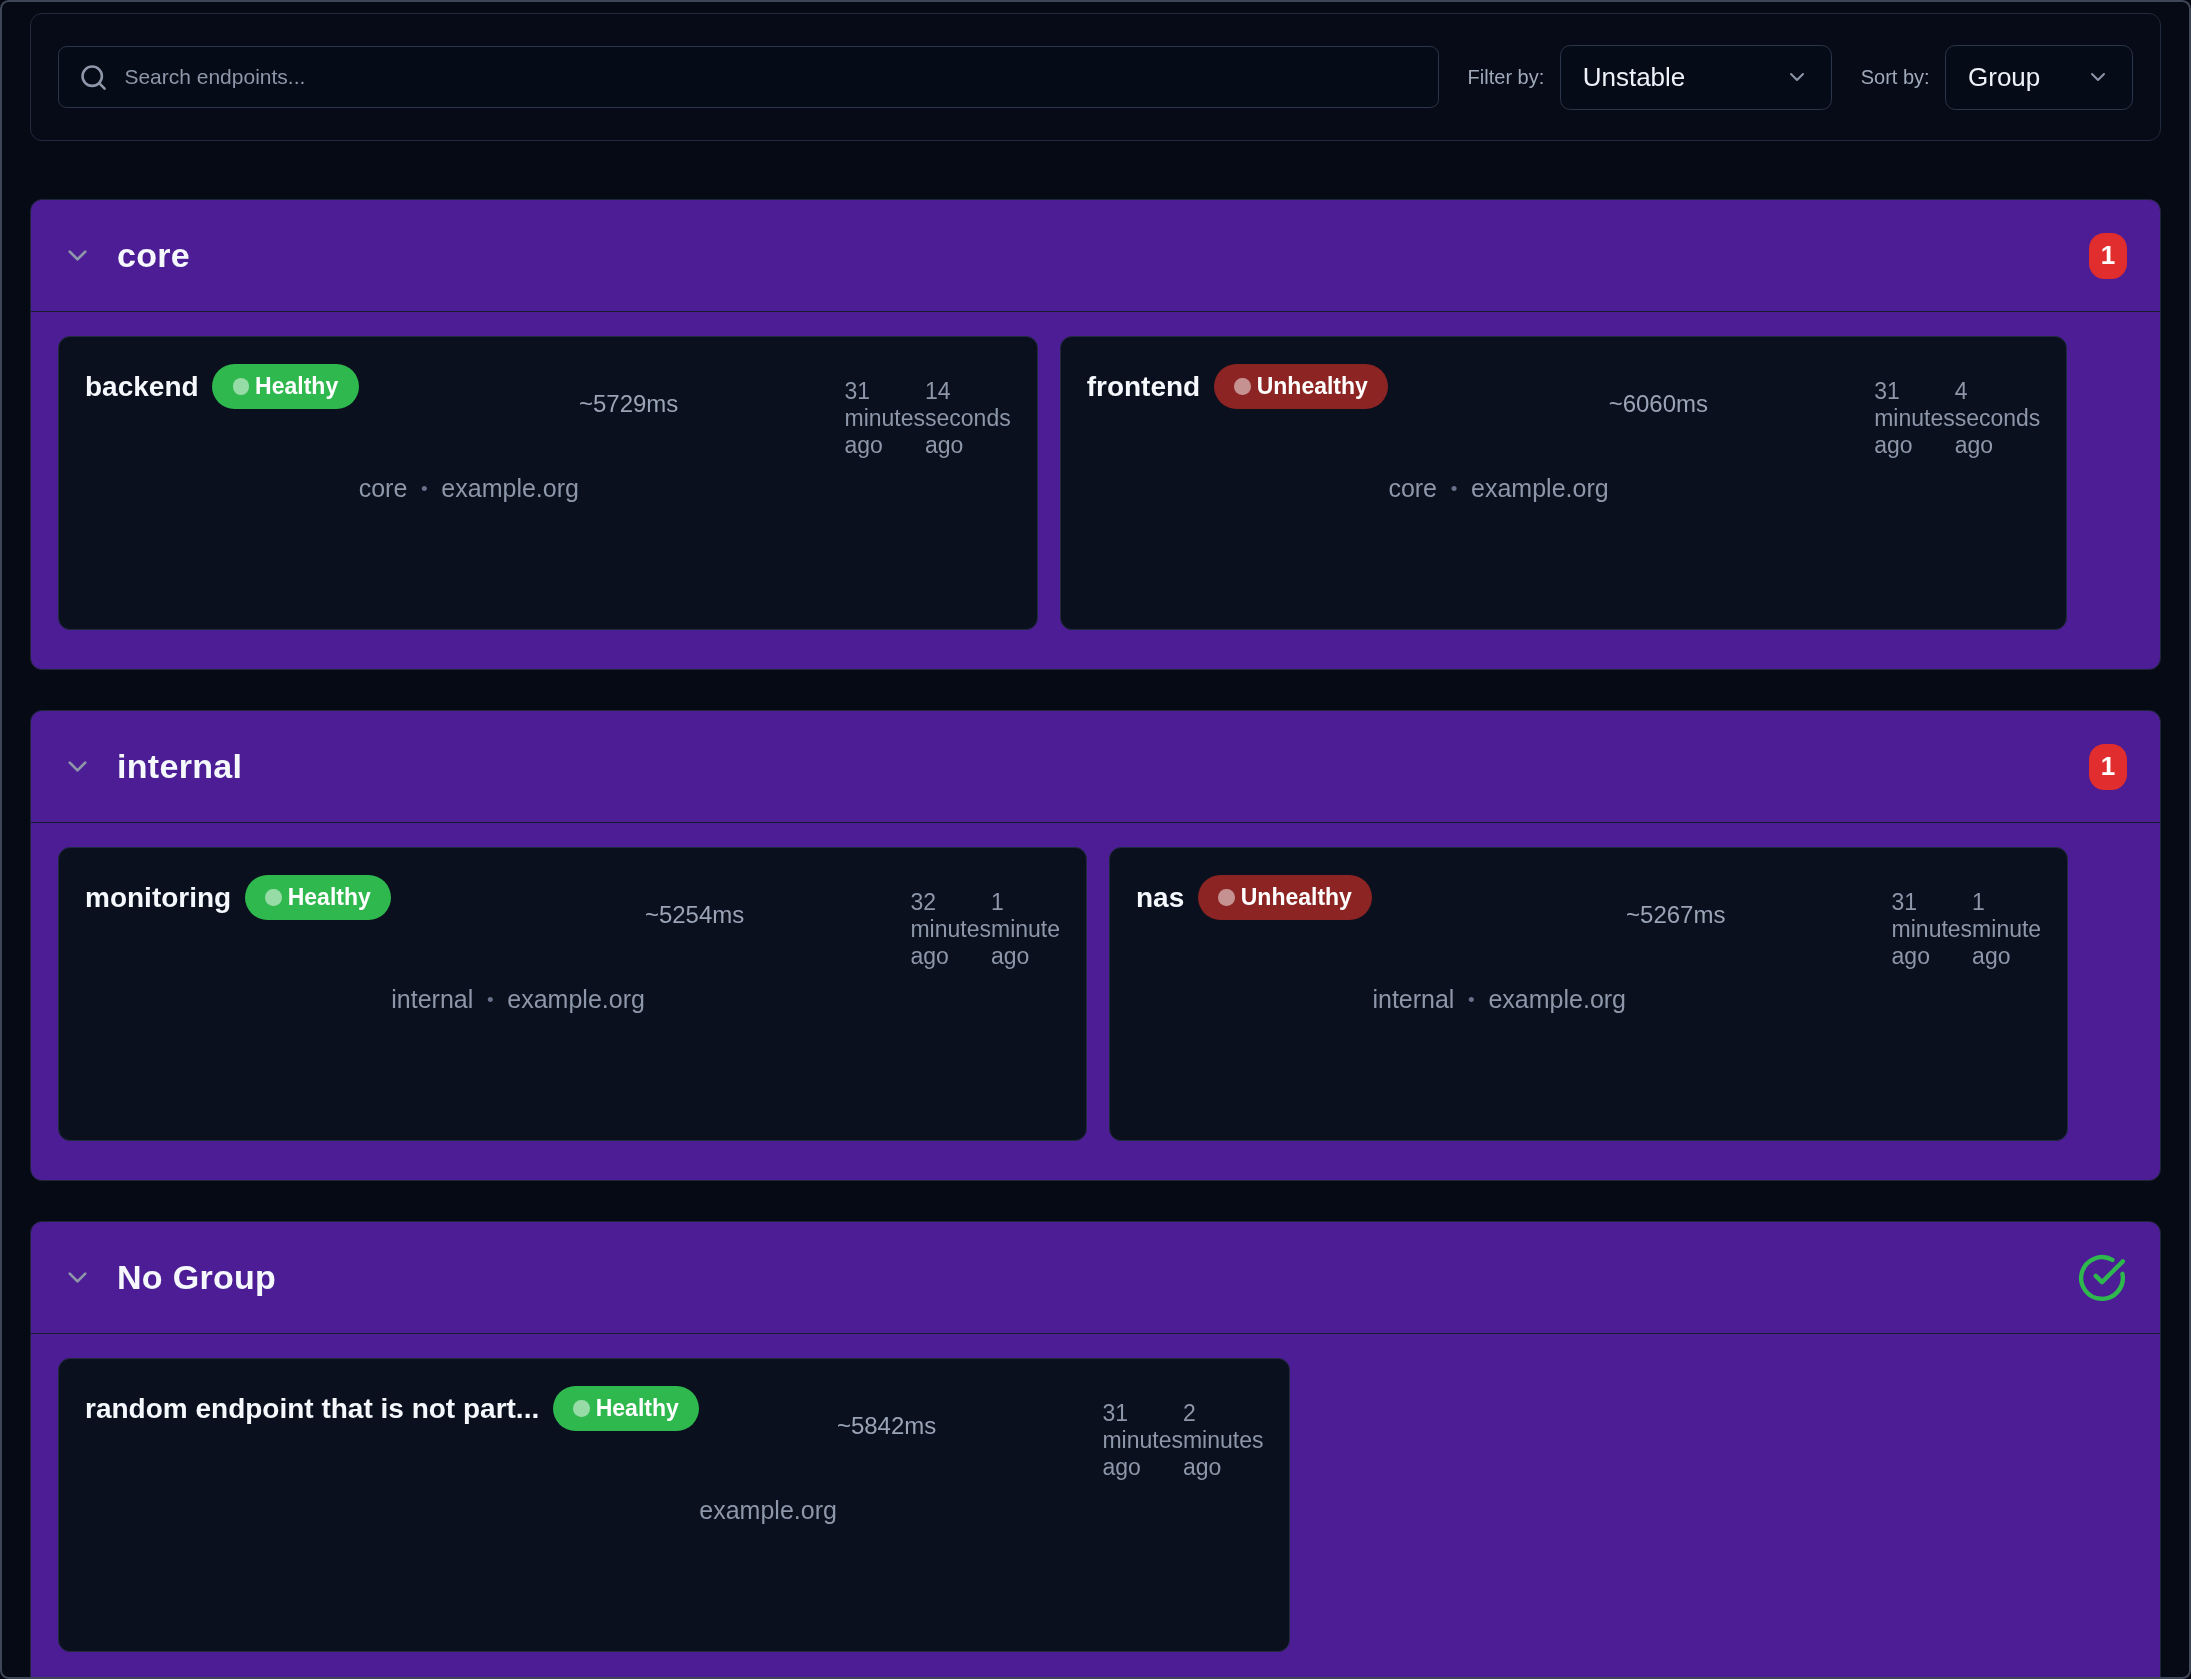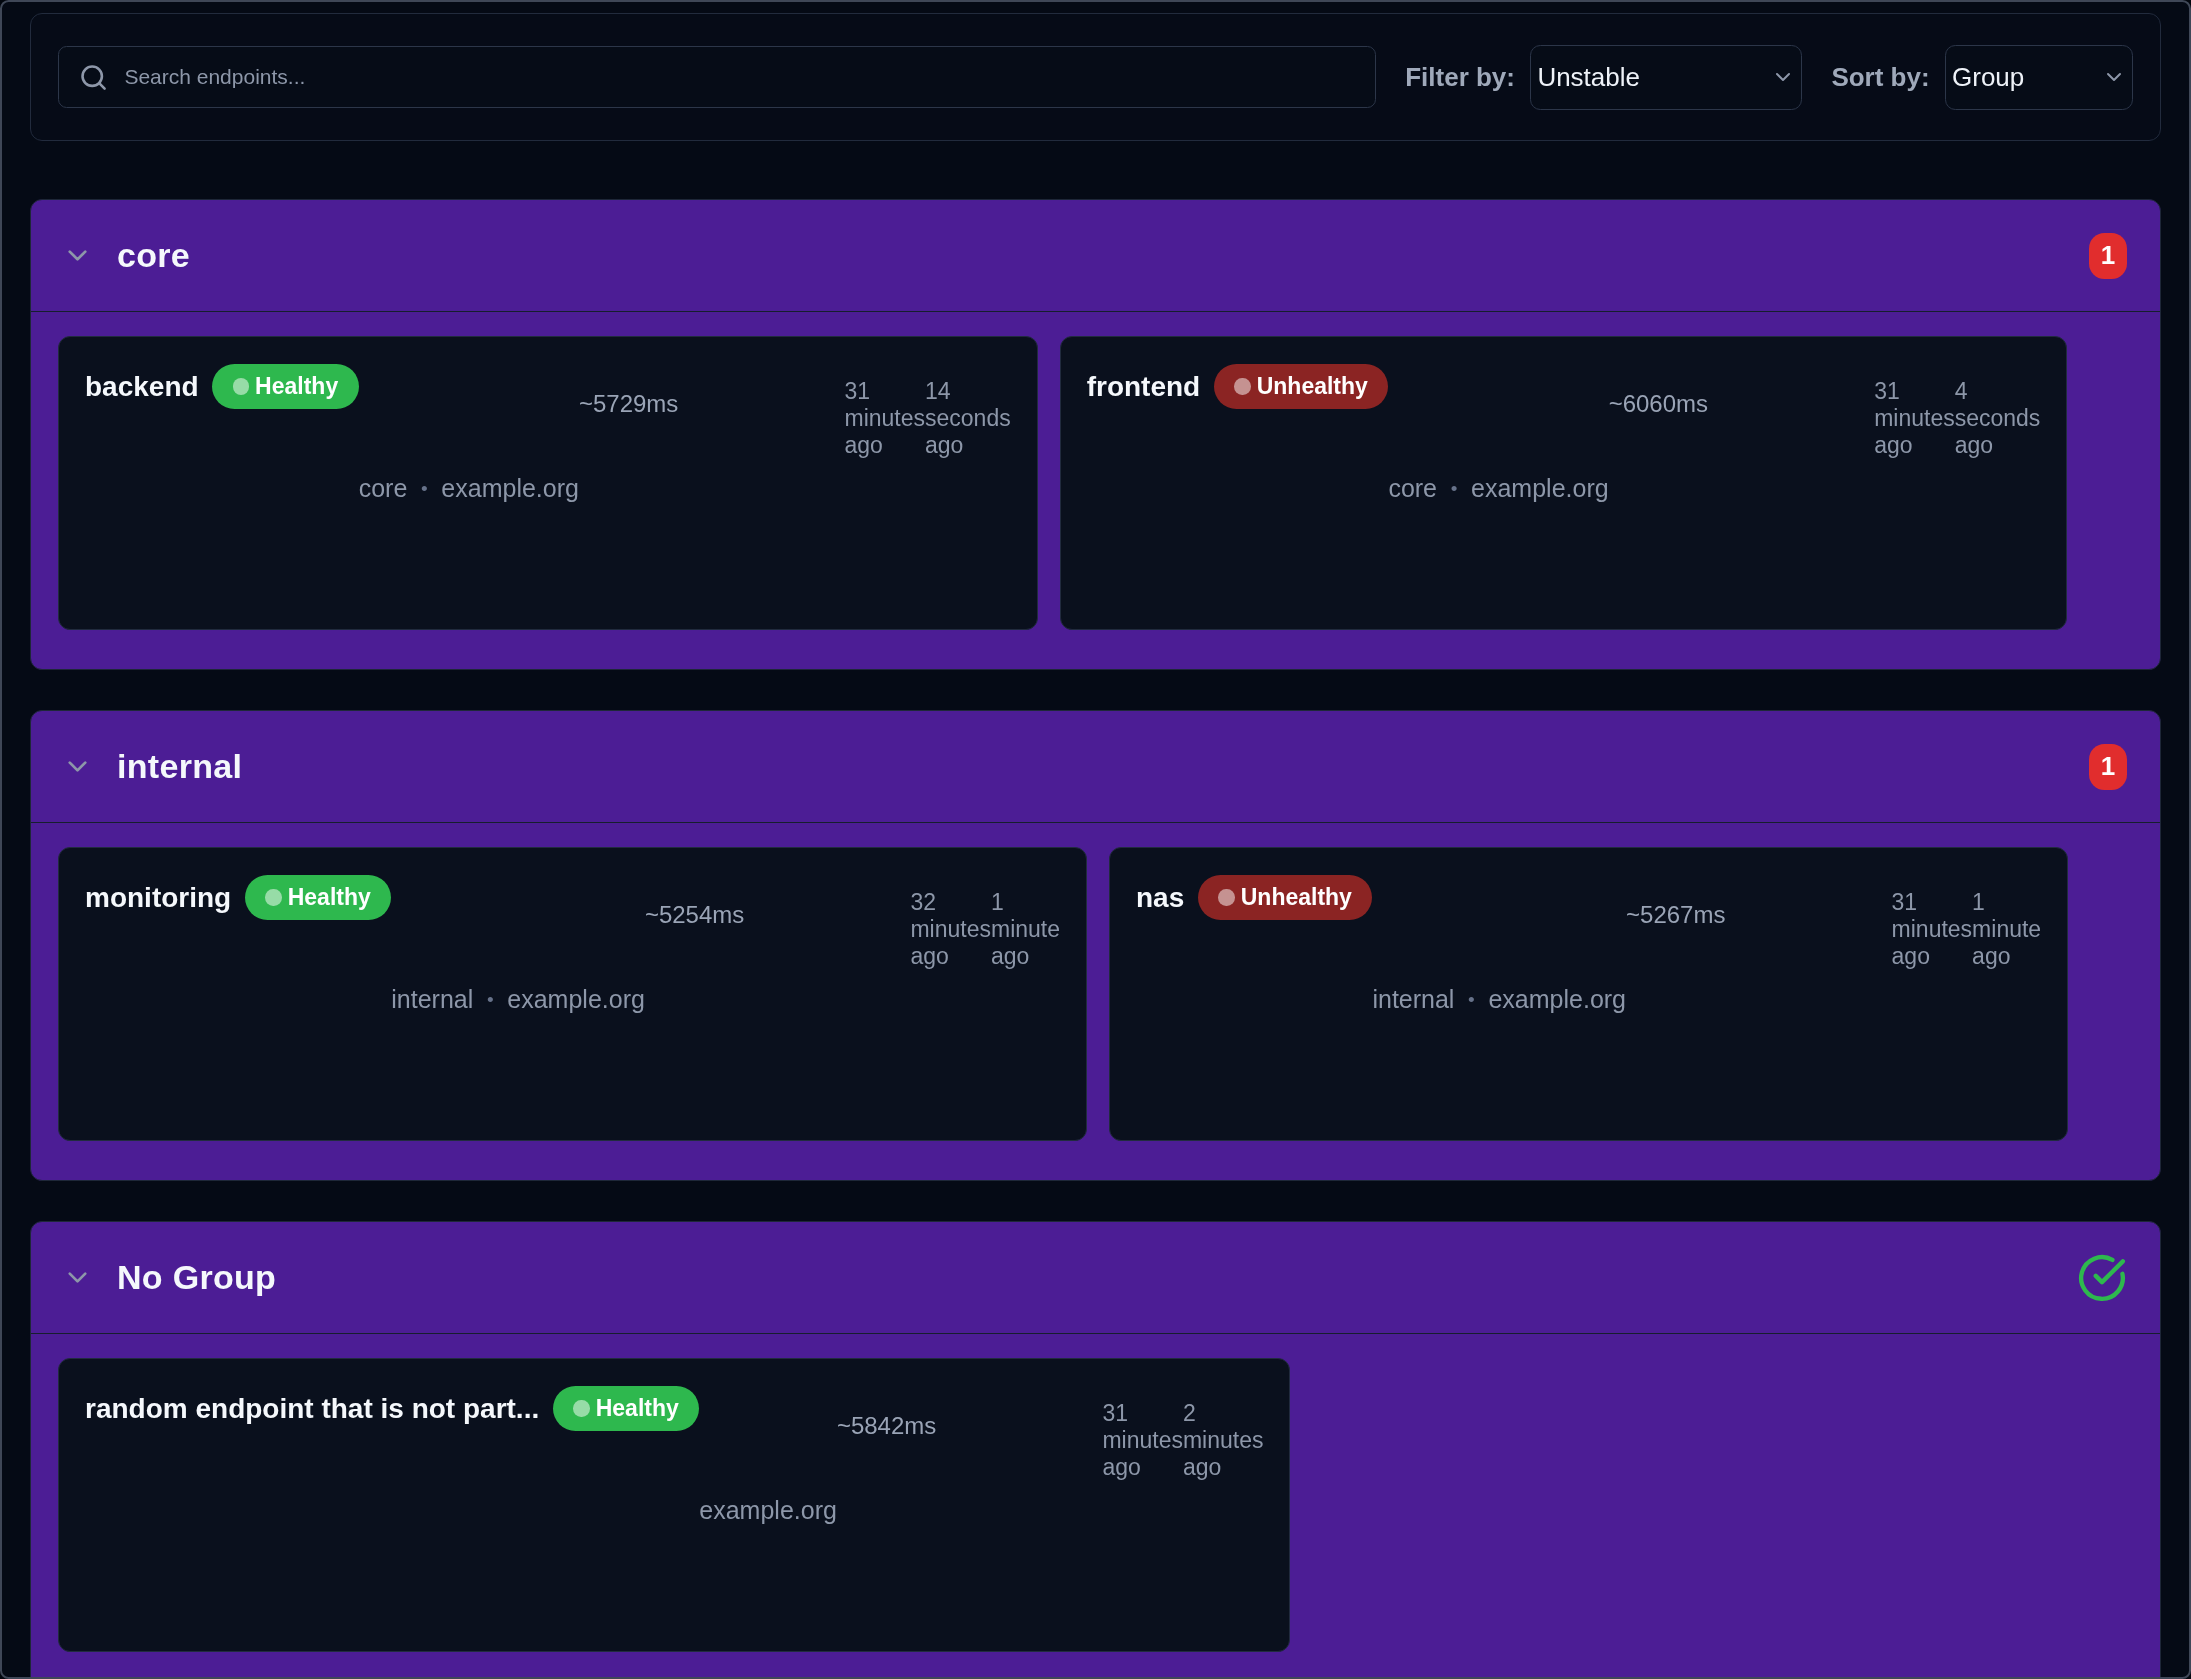--- a/index.html
+++ b/index.html
@@ -30,25 +30,25 @@
     border: 1.7px solid #2c3649; border-radius: 8.6px;
     display: flex; align-items: center; gap: 15.4px;
     padding: 0 19px; background: #060c17;
   }
   .search-box svg { flex: 0 0 auto; }
   .search-box input {
     flex: 1; background: transparent; border: none; outline: none;
     color: #e6ebf3; font-size: 21px; font-family: inherit;
   }
   .search-box input::placeholder { color: #8d97a9; opacity: 1; }
-  .ctrl-label { color: #9fa9ba; font-size: 26px; margin-left: 29px; white-space: nowrap; font-weight: bold; }
+  .ctrl-label { color: #9fa9ba; font-size: 20px; margin-left: 29px; white-space: nowrap; }
   .select {
     margin-left: 15.4px; height: 65px; border: 1.7px solid #2c3649; border-radius: 10.3px;
     display: flex; align-items: center; justify-content: space-between;
-    padding: 0 6px; background: #060c17; cursor: pointer;
+    padding: 0 22px; background: #060c17; cursor: pointer;
   }
   .select .value { color: #eef2f8; font-size: 26px; white-space: nowrap; }
   .select-filter { width: 272px; }
   .select-sort { width: 188px; }
 
   
   #groups { position: absolute; left: 28px; right: 28px; top: 197px; }
   .group {
     border: 1.7px solid #1e2738; border-radius: 12px;
     background: #4c1d95; margin-bottom: 40px;

